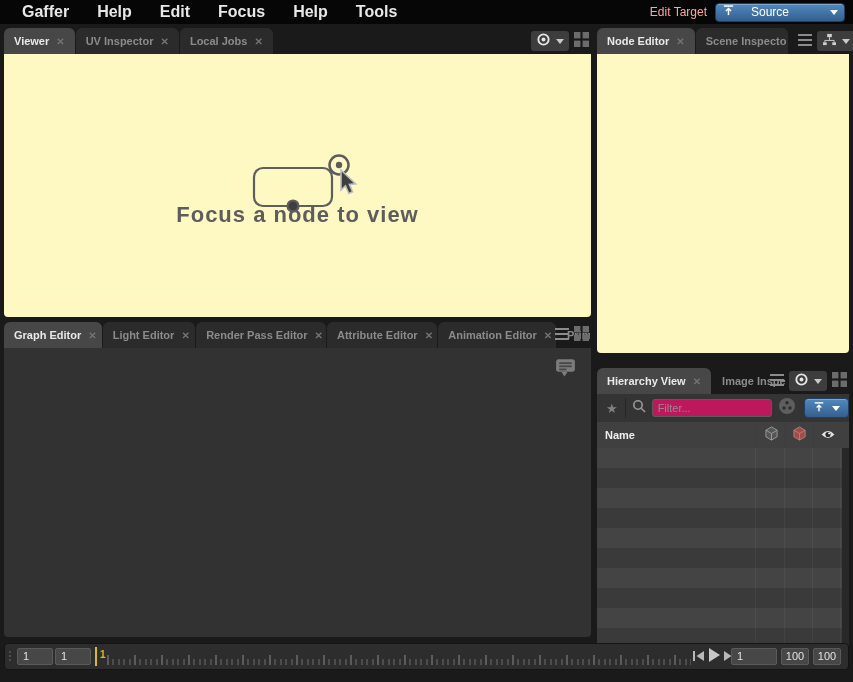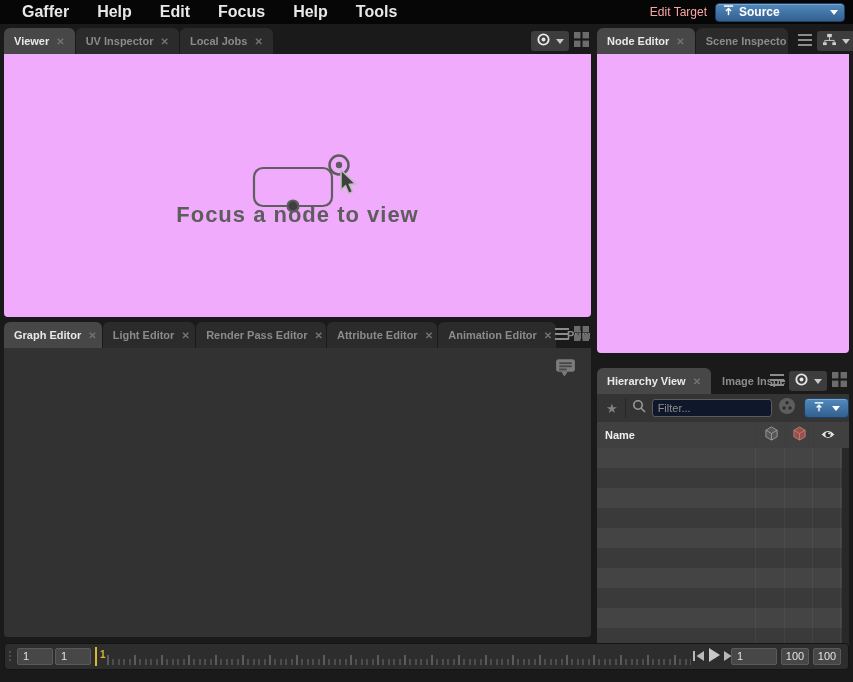--- a/index.html
+++ b/index.html
@@ -7,37 +7,37 @@
     font-family:"Liberation Sans", sans-serif; }
 
   
   #menubar { position:absolute; left:0; top:0; width:853px; height:24px; background:#060606;
     display:flex; align-items:center; padding:0 8px; }
   .menu-item { color:#e8e8e8; font-size:16px; font-weight:bold; padding:0 14px; cursor:default; }
   #menubar-right { margin-left:auto; display:flex; align-items:center; gap:8px; }
   #edit-target-label { color:#fca5a5; font-size:12px; }
   .blue-btn { background:linear-gradient(#5289bd,#33608f); border:1px solid #1e4066;
     border-radius:4px; display:flex; align-items:center; color:#fff; box-shadow:inset 0 1px 0 rgba(255,255,255,.25); }
-  #edit-target-select { width:130px; height:19px; padding:0 6px; gap:4px; font-size:12px;font-weight:bold; }
+  #edit-target-select { width:130px; height:19px; padding:0 6px; gap:16px; font-size:12px; }
   #edit-target-select .arrow { margin-left:auto; }
   .tri-down { width:0; height:0; border-left:4px solid transparent; border-right:4px solid transparent;
     border-top:5px solid #fff; display:inline-block; }
   .tri-down.gray { border-top-color:#c9c9c9; }
 
   
   .panel { position:absolute; }
   .tabbar { height:26px; display:flex; align-items:flex-end; position:relative; }
   .tab { height:26px; display:inline-flex; align-items:center; padding:8px 10px; margin-right:1px;
     border-radius:6px 6px 0 0; font-size:11px; font-weight:bold; color:#8b8b8b; background:#2b2b2b; white-space:nowrap; overflow:hidden; }
   .tab.active { background:#474747; color:#e9e9e9; }
   .tab .close { font-size:10px; color:#737373; margin-left:7px; font-weight:bold; }
   .tab-icons { position:absolute; right:2px; top:0; height:26px; display:flex; align-items:center; gap:5px; }
   .icon-btn { background:#3d3d3d; border-radius:3px; height:20px; display:flex; align-items:center;
     padding:0 5px; gap:5px; }
-  .panel-content { background:#f0abfc; border-radius:0 0 4px 4px; position:relative; }
+  .panel-content { background:#fef9c3; border-radius:0 0 4px 4px; position:relative; }
 
   #viewer-panel   { left:4px;  top:28px;  width:587px; }
   #viewer-content { width:587px; height:263px; }
   #node-panel     { left:597px; top:28px;  width:280px; }
   #node-content   { width:252px; height:299px; }
   #graph-panel    { left:4px;  top:322px; width:587px; }
   #graph-content  { width:587px; height:289px; background:#323232; }
   #hier-panel     { left:597px; top:368px; width:252px; }
 
   
@@ -45,21 +45,21 @@
   #viewer-empty-msg { position:absolute; left:0; right:0; top:148px; text-align:center;
     font-size:22px; font-weight:bold; color:#5d5d5d; letter-spacing:1px; }
 
   
   #annotation-icon { position:absolute; right:14px; top:8px; }
 
   
   #hier-toolbar { height:28px; background:#343434; display:flex; align-items:center; position:relative; }
   #star-icon { color:#828282; font-size:13px; margin:0 7px 0 9px; }
   .vsep { width:1px; height:20px; background:#262626; margin-right:6px; }
-  #filter-input { width:120px; height:18px; background:#0f172a; border:1px solid #5c5c5c;
+  #filter-input { width:120px; height:18px; background:#be185d; border:1px solid #5c5c5c;
     border-radius:3px; color:#cfcfcf; font-size:11px; padding:0 5px; outline:none; margin-left:2px; }
   #filter-input::placeholder { color:#8e8e8e; }
   #dots-circle-icon { margin-left:6px; }
   #hier-scope-btn { width:46px; height:20px; justify-content:center; gap:7px; margin-left:8px; }
   #hier-table-header { height:26px; background:#404040; display:flex; align-items:center; }
   .col-name { width:159px; padding-left:8px; font-size:11px; font-weight:bold; color:#efefef; }
   .col-icon { width:29px; display:flex; align-items:center; justify-content:center;
     border-left:1px solid #3d3d3d; height:100%; }
   .col-icon.c2,.col-icon.c3 { width:28px; }
   #hier-rows { height:199px; overflow:hidden; position:relative; border-radius:0 0 4px 4px; }

